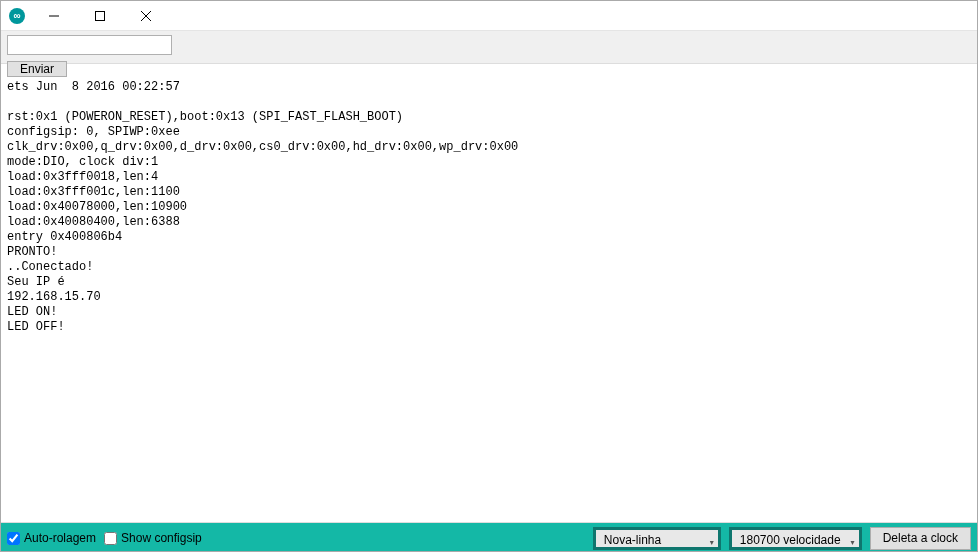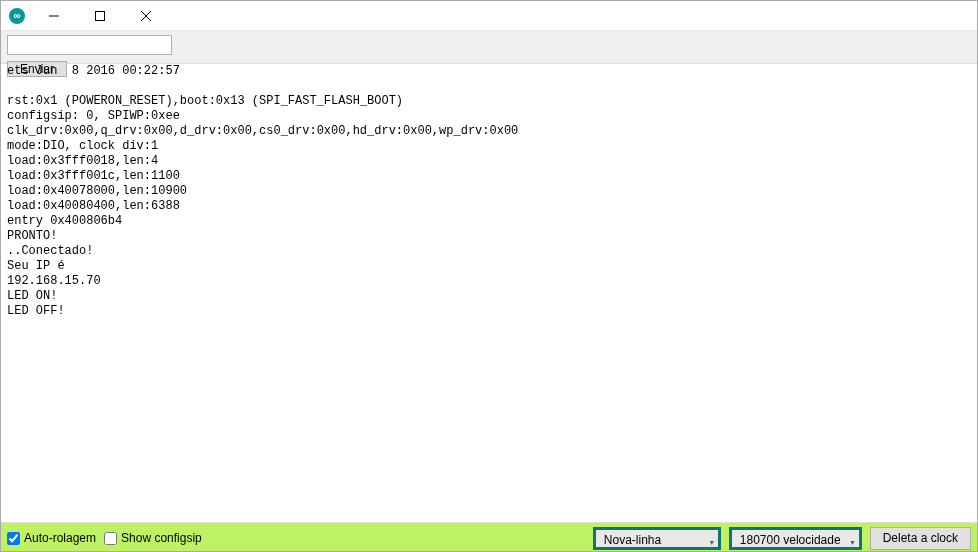--- a/index.html
+++ b/index.html
@@ -92,34 +92,34 @@
       font-family: inherit;
       cursor: default;
       min-width: 58px;
       text-align: center;
       display: flex;
       align-items: center;
       justify-content: center;
     }
     .console {
       height: 460px;
-      padding: 0 6px;
+      padding: 16px 6px;
       font-family: "Consolas", "Courier New", monospace;
       font-size: 12px;
       line-height: 15px;
       color: #000000;
       background: #ffffff;
       white-space: pre;
       overflow: auto;
       border-top: 1px solid #dddddd;
       border-bottom: 1px solid #dddddd;
     }
     .bottombar {
       height: 30px;
-      background: #bef264;
+      background: #14b8a6;
       display: flex;
       align-items: center;
       padding: 4px 6px;
       gap: 8px;
     }
     .checkbox-wrap {
       display: flex;
       align-items: center;
       gap: 4px;
       font-size: 12px;

